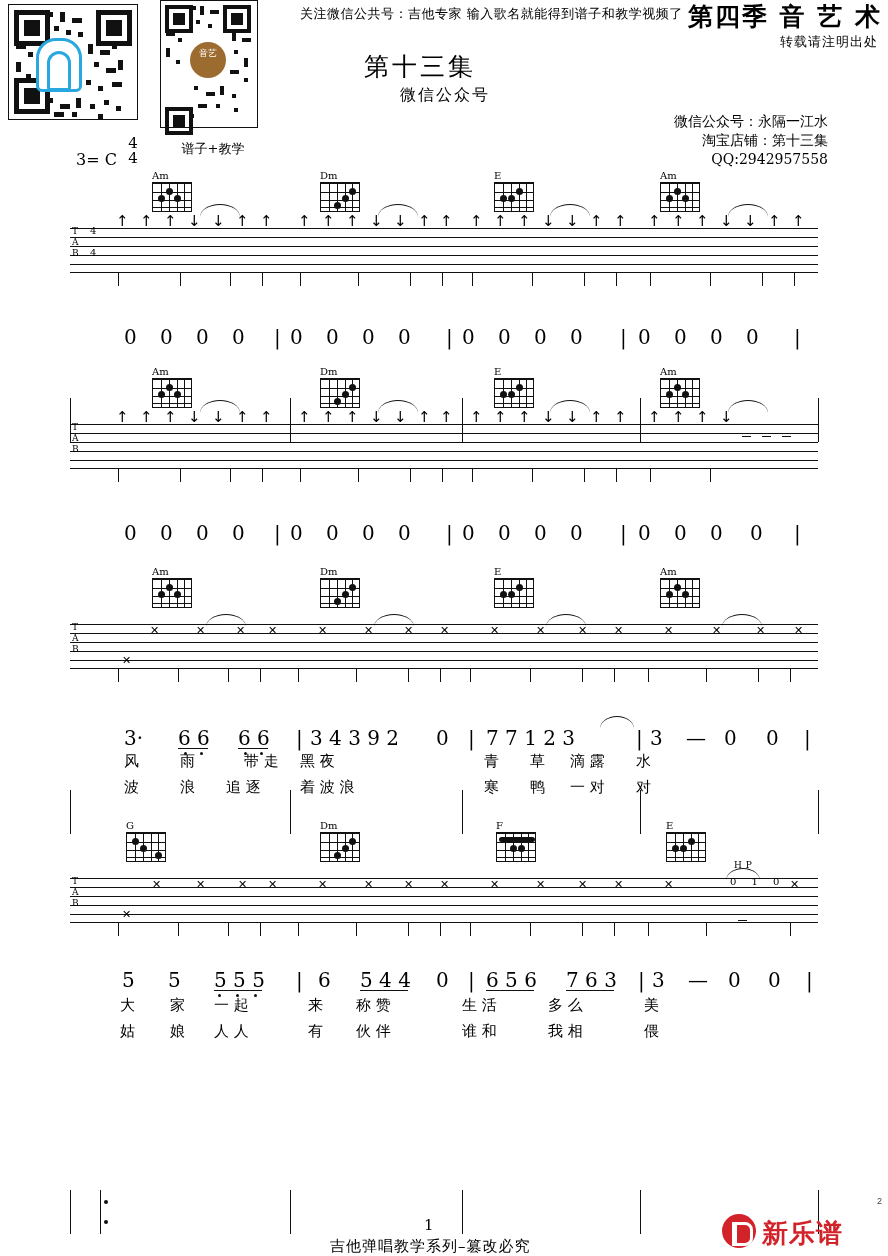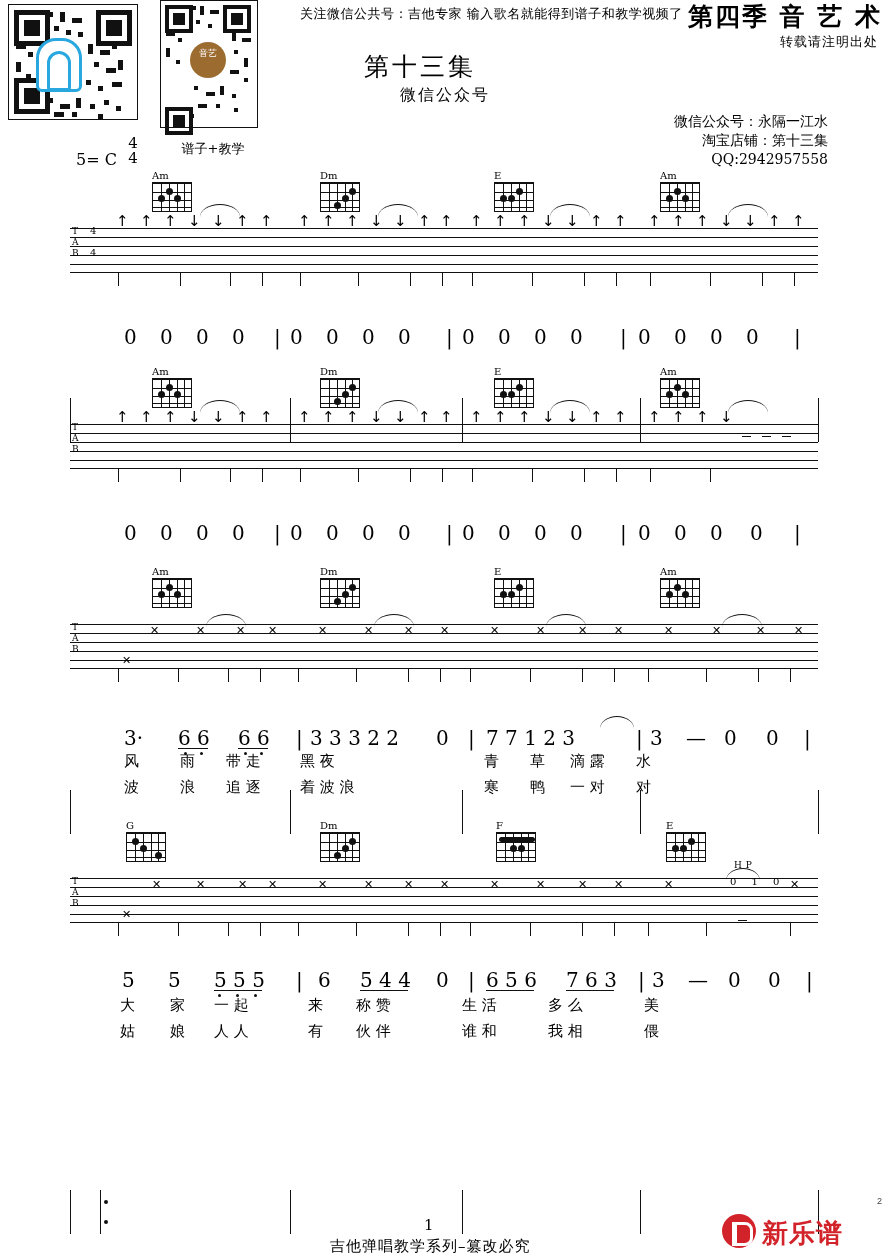--- a/index.html
+++ b/index.html
@@ -186,21 +186,21 @@
 
 <div class="song-title">第十三集</div>
 <div class="song-sub">微信公众号</div>
 
 <div class="contact">
   <div>微信公众号：永隔一江水</div>
   <div>淘宝店铺：第十三集</div>
   <div>QQ:2942957558</div>
 </div>
 
-<div class="keysig">5= C</div>
+<div class="keysig">3= C</div>
 <div class="timesig">
   <div>4</div>
   <div>4</div>
 </div>
 
 <div class="system" style="top:170px; height:190px;">
 
   <div class="chordbox" style="left:152px;top:0;">
     <div class="nm">Am</div>
     <div class="grid">
@@ -639,21 +639,21 @@
   <div class="tick" style="left:648px;top:102px;height:14px;"></div>
   <div class="tick" style="left:706px;top:102px;height:14px;"></div>
   <div class="tick" style="left:758px;top:102px;height:14px;"></div>
   <div class="tick" style="left:790px;top:102px;height:14px;"></div>
 
   <div class="melody" style="top:160px;">
     <span class="n" style="left:124px">3·</span>
     <span class="n" style="left:178px">6 6</span>
     <span class="n" style="left:238px">6 6</span>
     <span class="bl" style="left:296px">|</span>
-    <span class="n" style="left:310px">3 3 3 2 2</span>
+    <span class="n" style="left:310px">3 4 3 9 2</span>
     <span class="n" style="left:436px">0</span>
     <span class="bl" style="left:468px">|</span>
     <span class="n" style="left:486px">7 7 1 2 3</span>
     <span class="bl" style="left:636px">|</span>
     <span class="n" style="left:650px">3</span>
     <span class="n" style="left:686px">—</span>
     <span class="n" style="left:724px">0</span>
     <span class="n" style="left:766px">0</span>
     <span class="bl" style="left:804px">|</span>
   </div>
@@ -661,21 +661,21 @@
   <div class="beam" style="left:238px;top:182px;width:30px;"></div>
   <div class="underdot" style="left:184px;top:186px;"></div>
   <div class="underdot" style="left:200px;top:186px;"></div>
   <div class="underdot" style="left:244px;top:186px;"></div>
   <div class="underdot" style="left:260px;top:186px;"></div>
   <div class="slur" style="left:600px;top:150px;width:34px;"></div>
 
   <div class="lyrics" style="top:186px;">
     <span style="left:124px">风</span>
     <span style="left:180px">雨</span>
-    <span style="left:226px">带 走</span>
+    <span style="left:244px">带 走</span>
     <span style="left:300px">黑 夜</span>
     <span style="left:484px">青</span>
     <span style="left:530px">草</span>
     <span style="left:570px">滴 露</span>
     <span style="left:636px">水</span>
   </div>
   <div class="lyrics" style="top:212px;">
     <span style="left:124px">波</span>
     <span style="left:180px">浪</span>
     <span style="left:226px">追 逐</span>

